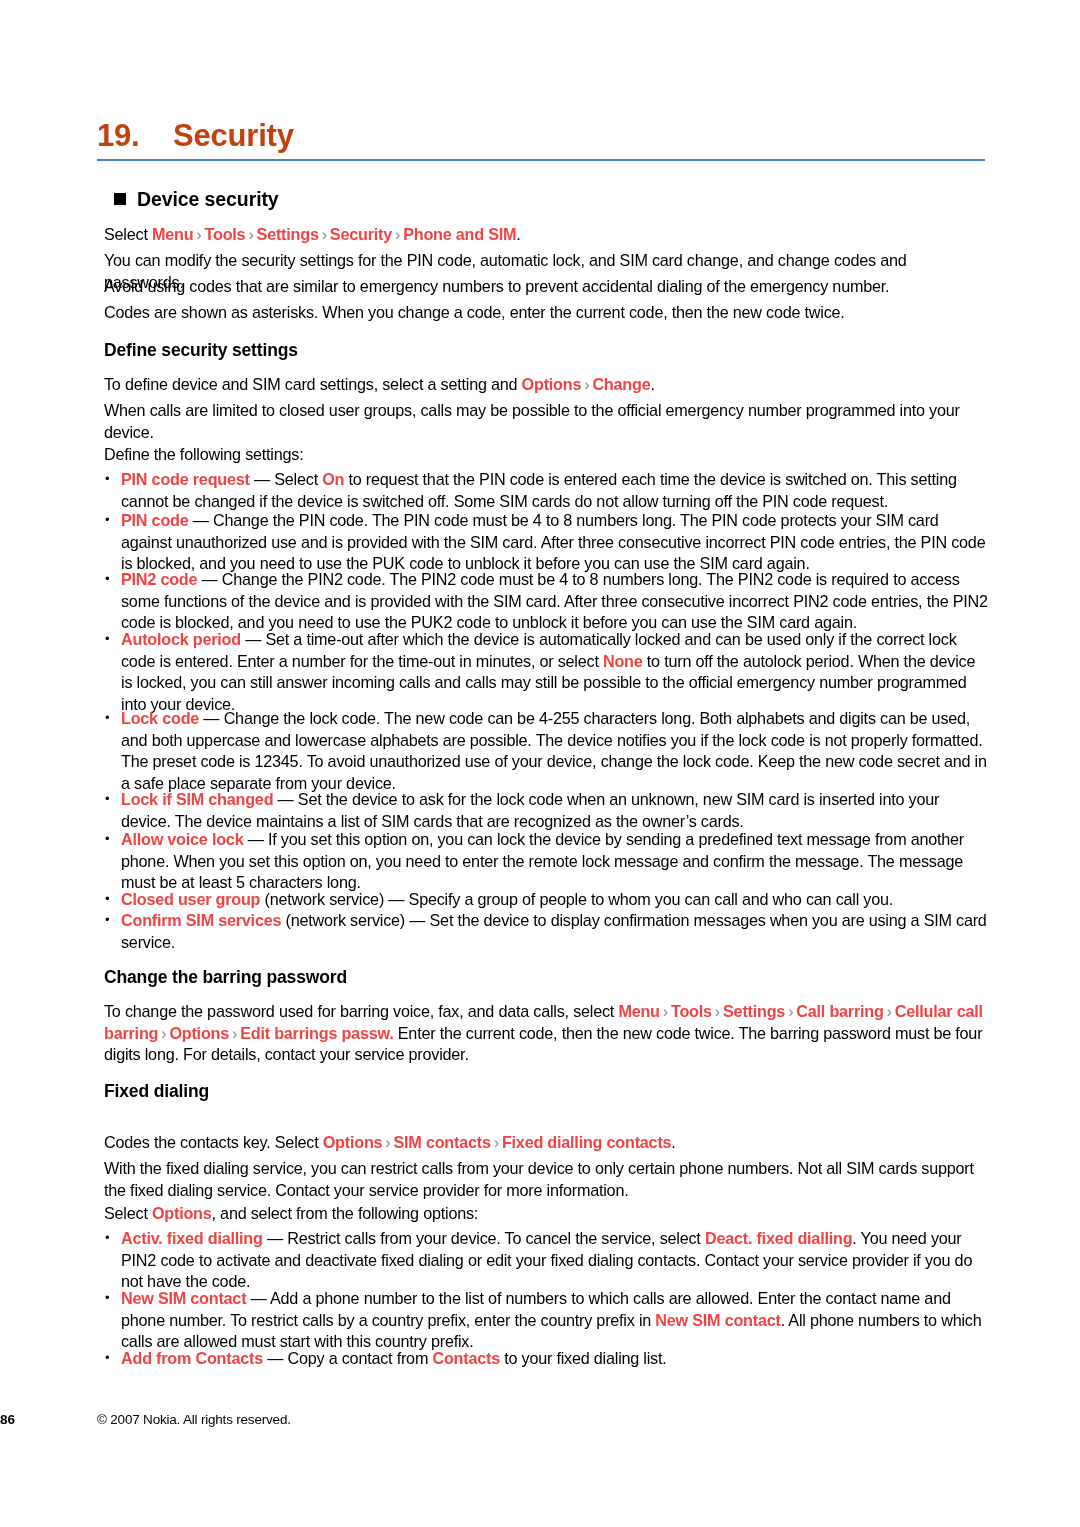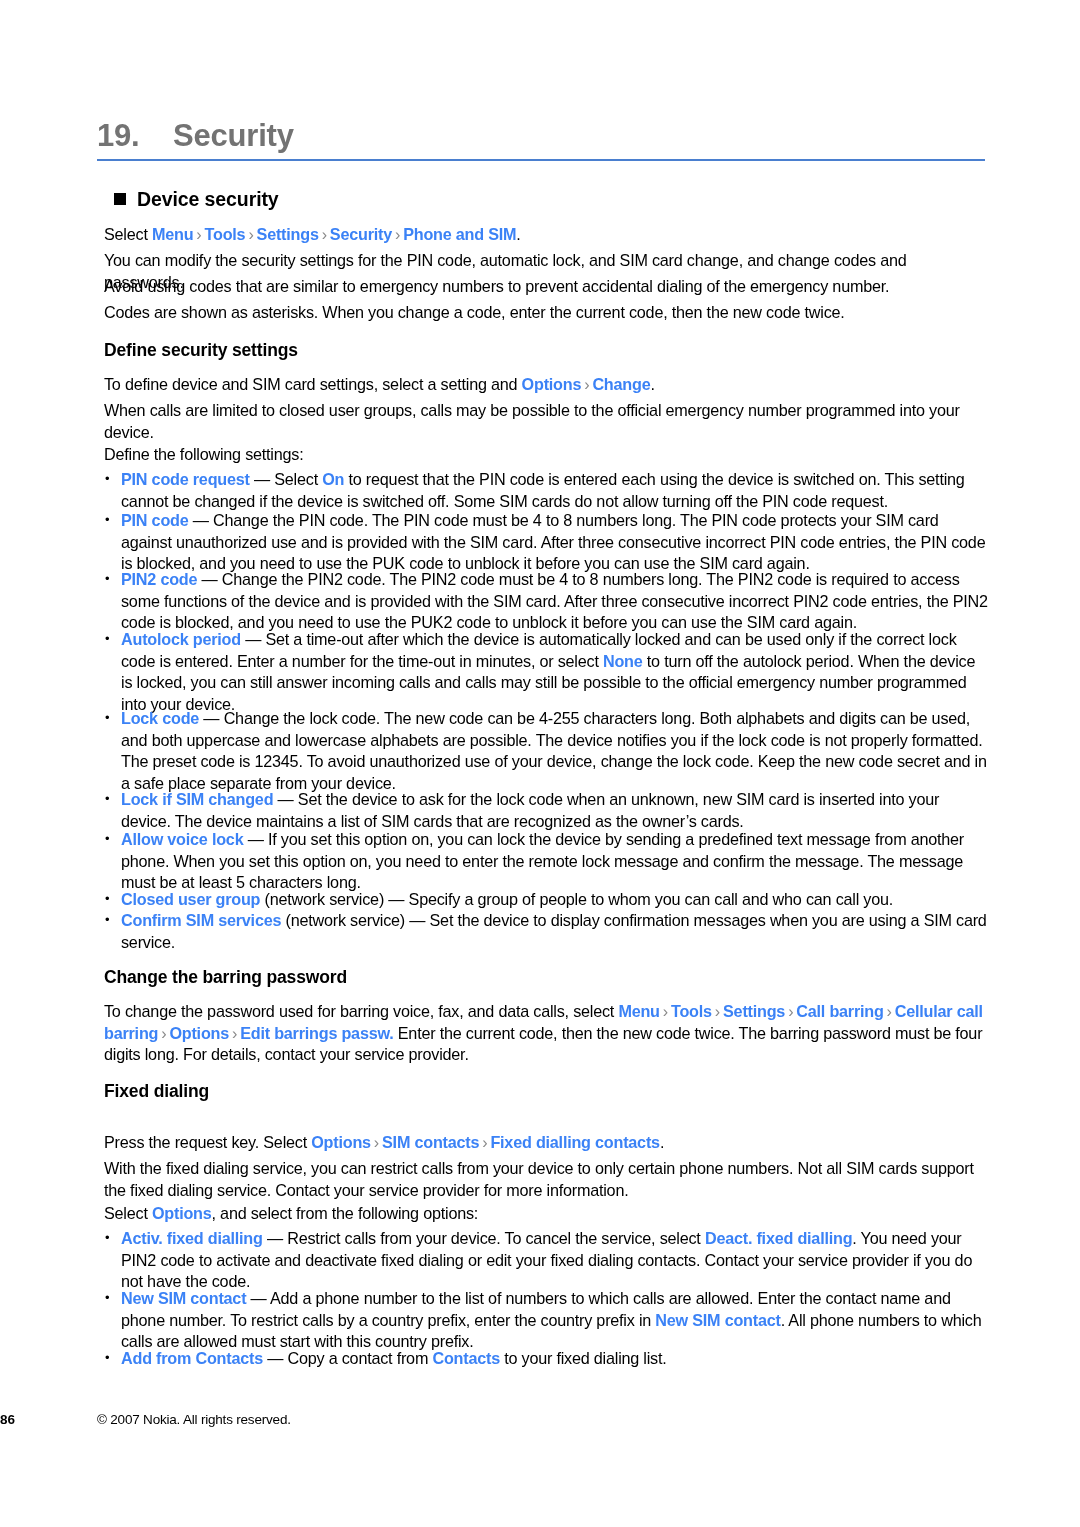--- a/index.html
+++ b/index.html
@@ -23,21 +23,21 @@
   }
 
   
   .chapter-title {
     position: absolute;
     left: 97px;
     top: 118px;
     width: 890px;
     font-size: 31px;
     font-weight: bold;
-    color: #737373;
+    color: #c2410c;
     letter-spacing: -0.2px;
     white-space: nowrap;
   }
   .chapter-num { display: inline-block; width: 76px; }
   .chapter-rule {
     position: absolute;
     left: 97px;
     top: 159px;
     width: 888px;
     height: 2px;
@@ -102,21 +102,21 @@
   .bullet::before {
     content: "\2022";
     position: absolute;
     left: 1px;
     top: -1px;
     font-size: 13px;
     color: #000;
   }
 
   
-  .ui { color: #3b82f6; font-weight: bold; }
+  .ui { color: #ef4444; font-weight: bold; }
   .sep { color: #8a8a8a; font-weight: normal; padding: 0 3px; }
 
   
   .footer-copy {
     position: absolute;
     left: 97px;
     top: 1412px;
     font-size: 13.5px;
     color: #000;
     letter-spacing: -0.2px;
@@ -156,21 +156,21 @@
   <div class="sub-head" style="top:340px">Define security settings</div>
 
   <div class="para" style="top:374px">
     <span>To define device and SIM card settings, select a setting and </span><span class="ui">Options</span><span class="sep">›</span><span class="ui">Change</span><span>.</span>
   </div>
 
   <div class="para" style="top:400px">When calls are limited to closed user groups, calls may be possible to the official emergency number programmed into your device.</div>
   <div class="para" style="top:444px">Define the following settings:</div>
 
   <div class="bullet" style="top:469px">
-    <span class="ui">PIN code request</span><span> — </span><span>Select </span><span class="ui">On</span><span> to request that the PIN code is entered each using the device is switched on. This setting cannot be changed if the device is switched off. Some SIM cards do not allow turning off the PIN code request.</span>
+    <span class="ui">PIN code request</span><span> — </span><span>Select </span><span class="ui">On</span><span> to request that the PIN code is entered each time the device is switched on. This setting cannot be changed if the device is switched off. Some SIM cards do not allow turning off the PIN code request.</span>
   </div>
 
   <div class="bullet" style="top:510px">
     <span class="ui">PIN code</span><span> — </span><span>Change the PIN code. The PIN code must be 4 to 8 numbers long. The PIN code protects your SIM card against unauthorized use and is provided with the SIM card. After three consecutive incorrect PIN code entries, the PIN code is blocked, and you need to use the PUK code to unblock it before you can use the SIM card again.</span>
   </div>
 
   <div class="bullet" style="top:569px">
     <span class="ui">PIN2 code</span><span> — </span><span>Change the PIN2 code. The PIN2 code must be 4 to 8 numbers long. The PIN2 code is required to access some functions of the device and is provided with the SIM card. After three consecutive incorrect PIN2 code entries, the PIN2 code is blocked, and you need to use the PUK2 code to unblock it before you can use the SIM card again.</span>
   </div>
 
@@ -201,21 +201,21 @@
   <div class="sub-head" style="top:967px">Change the barring password</div>
 
   <div class="para" style="top:1001px">
     <span>To change the password used for barring voice, fax, and data calls, select </span><span class="ui">Menu</span><span class="sep">›</span><span class="ui">Tools</span><span class="sep">›</span><span class="ui">Settings</span><span class="sep">›</span><span class="ui">Call barring</span><span class="sep">›</span><span class="ui">Cellular call barring</span><span class="sep">›</span><span class="ui">Options</span><span class="sep">›</span><span class="ui">Edit barrings passw.</span><span> Enter the current code, then the new code twice. The barring password must be four digits long. For details, contact your service provider.</span>
   </div>
 
   <div class="sub-head" style="top:1081px">Fixed dialing</div>
 
 
   <div class="para" style="top:1132px">
-    <span>Press the request key. Select </span><span class="ui">Options</span><span class="sep">›</span><span class="ui">SIM contacts</span><span class="sep">›</span><span class="ui">Fixed dialling contacts</span><span>.</span>
+    <span>Codes the contacts key. Select </span><span class="ui">Options</span><span class="sep">›</span><span class="ui">SIM contacts</span><span class="sep">›</span><span class="ui">Fixed dialling contacts</span><span>.</span>
   </div>
 
   <div class="para" style="top:1158px">With the fixed dialing service, you can restrict calls from your device to only certain phone numbers. Not all SIM cards support the fixed dialing service. Contact your service provider for more information.</div>
 
   <div class="para" style="top:1203px">
     <span>Select </span><span class="ui">Options</span><span>, and select from the following options:</span>
   </div>
 
   <div class="bullet" style="top:1228px">
     <span class="ui">Activ. fixed dialling</span><span> — </span><span>Restrict calls from your device. To cancel the service, select </span><span class="ui">Deact. fixed dialling</span><span>. You need your PIN2 code to activate and deactivate fixed dialing or edit your fixed dialing contacts. Contact your service provider if you do not have the code.</span>

